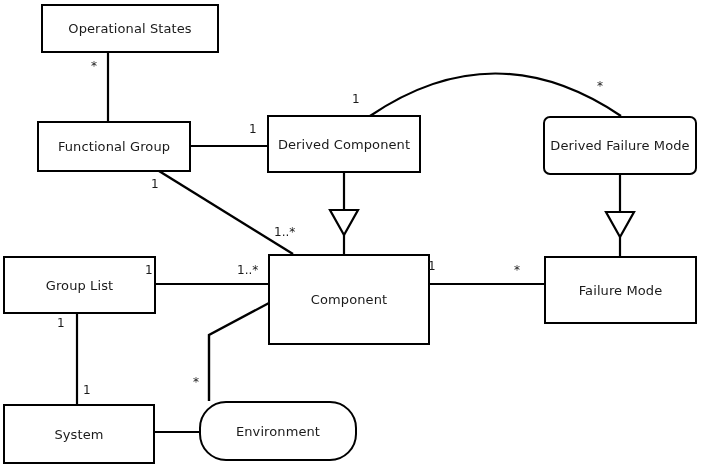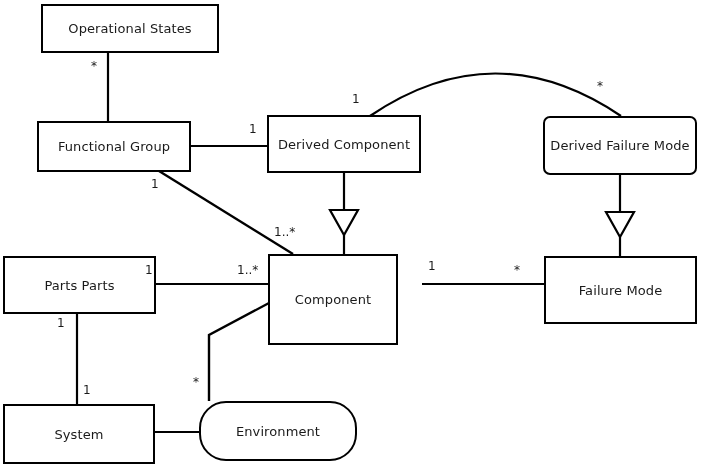--- a/index.html
+++ b/index.html
@@ -104,23 +104,23 @@
       <div class="uml-class" style="left: 37px; top: 121px; width: 154px; height: 51px;">
         <div class="uml-name">Functional Group</div>
       </div>
       <div class="uml-class" style="left: 267px; top: 115px; width: 154px; height: 58px;">
         <div class="uml-name">Derived Component</div>
       </div>
       <div class="uml-class" style="left: 543px; top: 116px; width: 154px; height: 59px; border-radius: 7px;">
         <div class="uml-name">Derived Failure Mode</div>
       </div>
       <div class="uml-class" style="left: 3px; top: 256px; width: 153px; height: 58px;">
-        <div class="uml-name">Parts Parts</div>
+        <div class="uml-name">Group List</div>
       </div>
-      <div class="uml-class" style="left: 268px; top: 254px; width: 130px; height: 91px;">
+      <div class="uml-class" style="left: 268px; top: 254px; width: 162px; height: 91px;">
         <div class="uml-name">Component</div>
       </div>
       <div class="uml-class" style="left: 544px; top: 256px; width: 153px; height: 68px;">
         <div class="uml-name">Failure Mode</div>
       </div>
       <div class="uml-class" style="left: 3px; top: 404px; width: 152px; height: 60px; justify-content: flex-end;">
         <div class="uml-name">System</div>
       </div>
       <div class="uml-class" style="left: 199px; top: 401px; width: 158px; height: 60px; border-radius: 27px;">
         <div class="uml-name">Environment</div>

